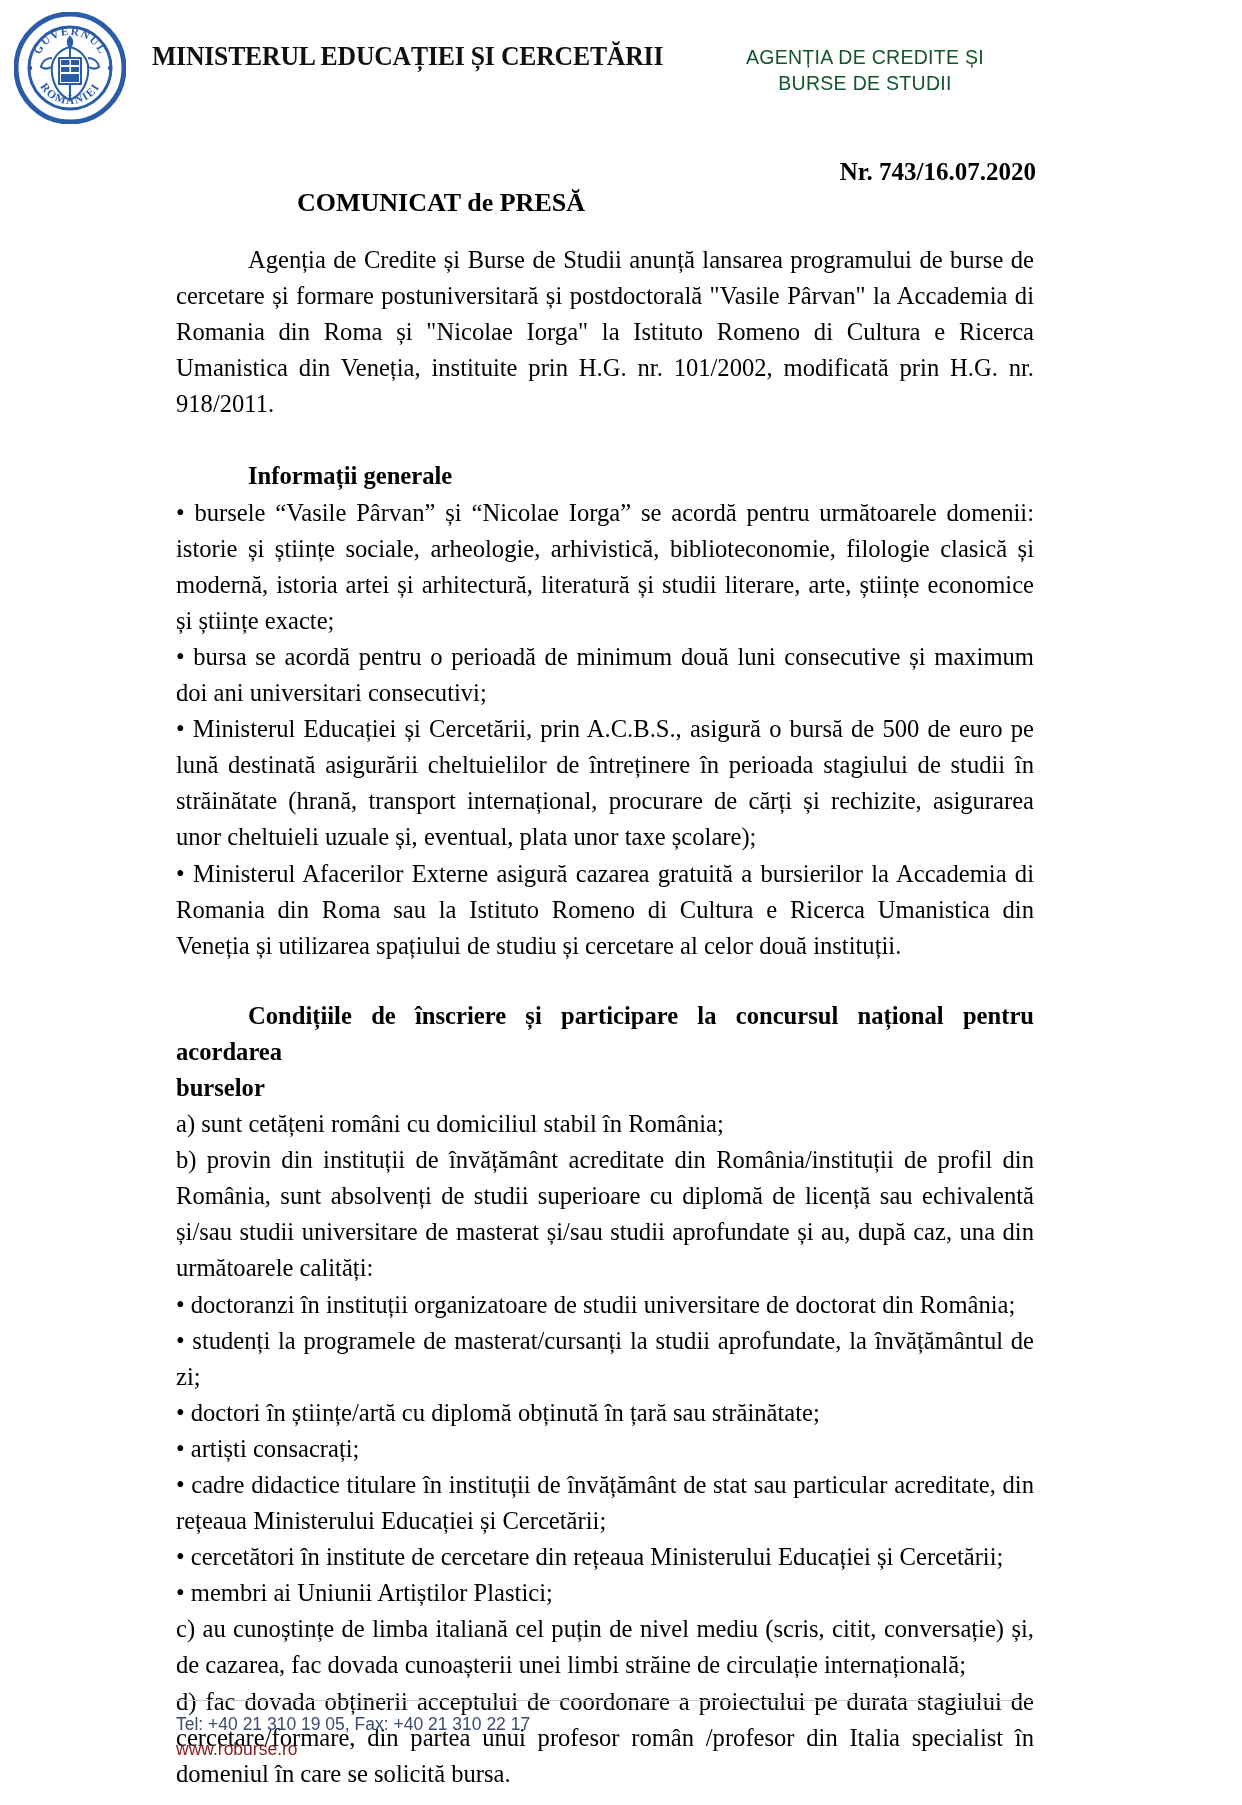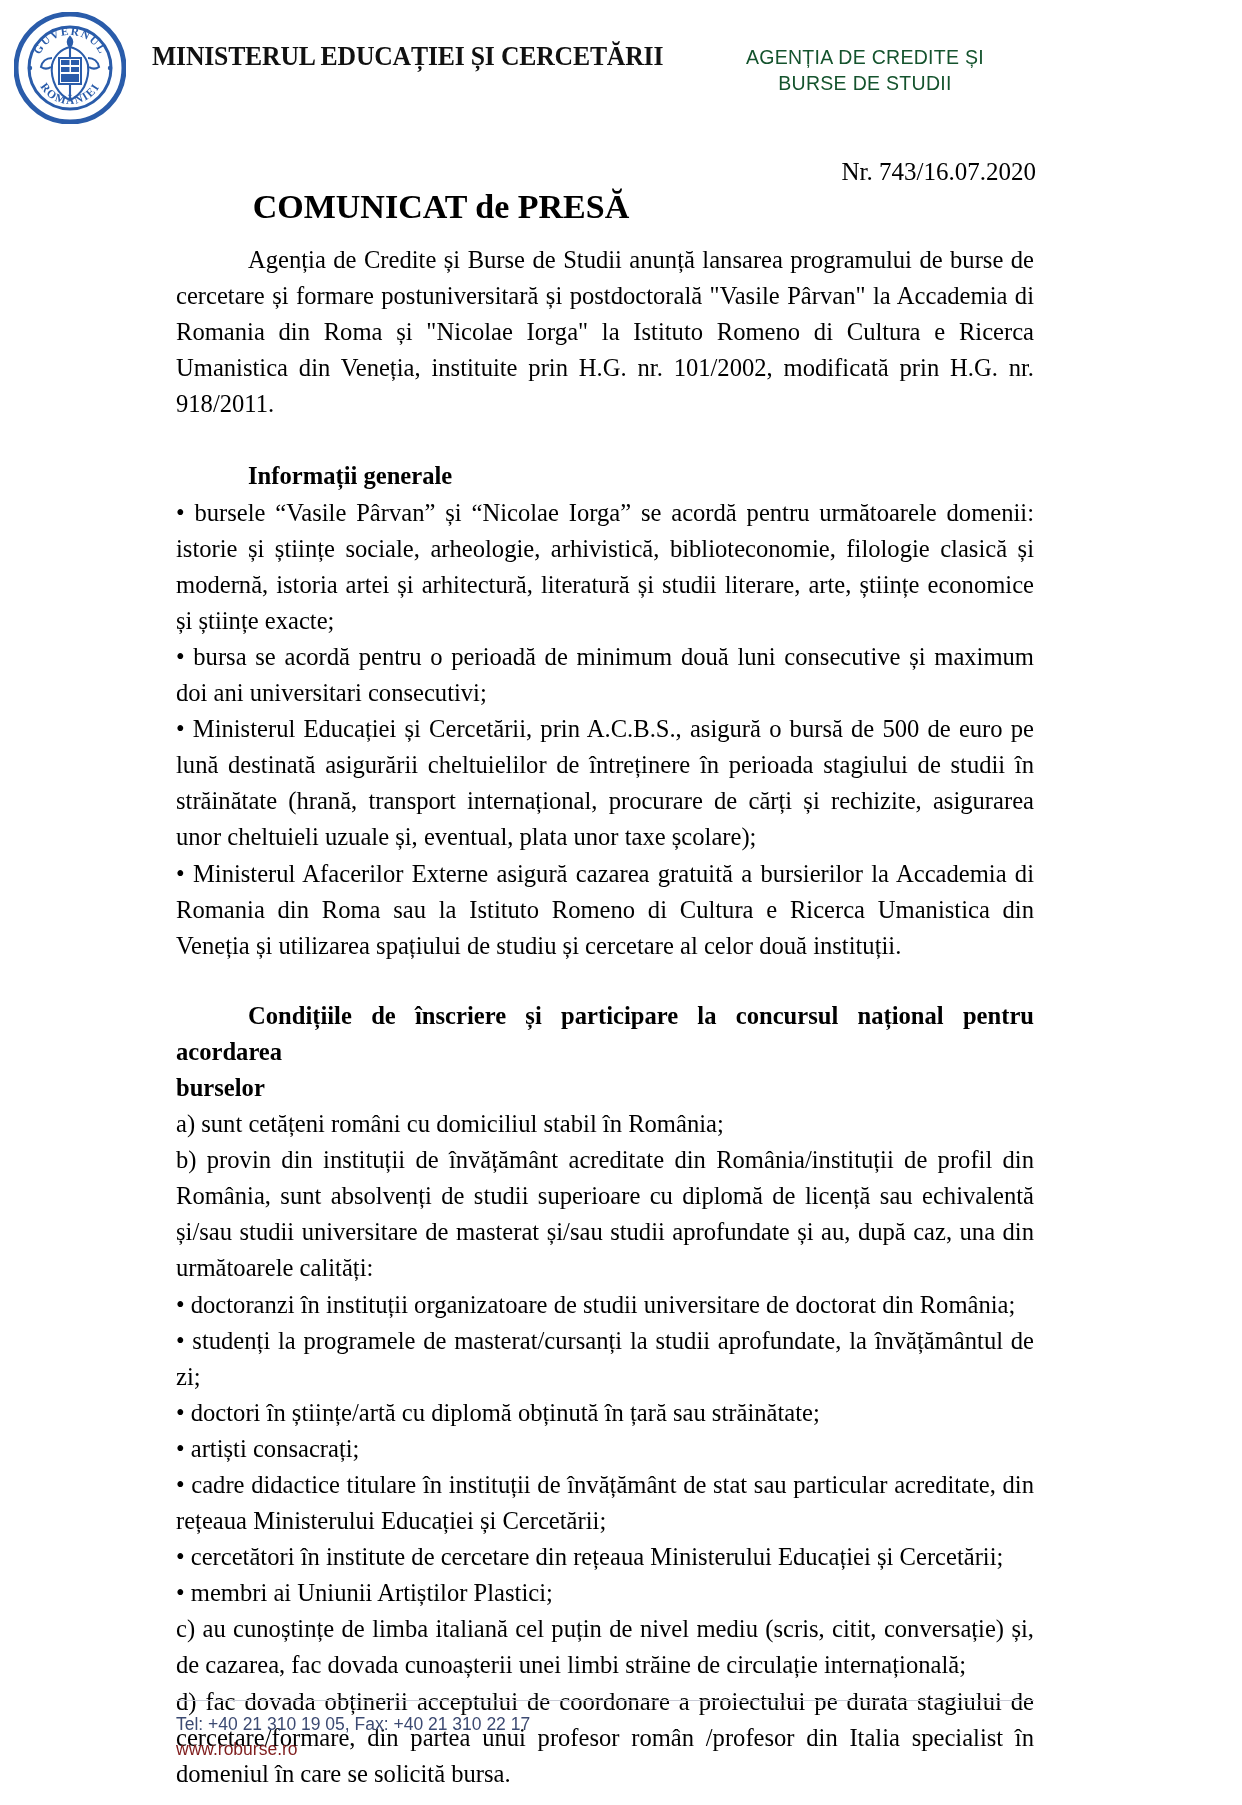--- a/index.html
+++ b/index.html
@@ -58,34 +58,34 @@
     color: #14532d;
     letter-spacing: 0.3px;
   }
   .agency-title div { display: block; }
 
   
   .docnum {
     position: absolute;
     right: 206px;
     top: 158px;
-    font-weight: normal;
+    font-weight: bold;
     font-size: 25px;
     white-space: nowrap;
   }
   .doctitle {
     position: absolute;
     left: 0;
     top: 188px;
     width: 1144px;
     padding-right: 262px;
     box-sizing: border-box;
     text-align: center;
     font-weight: bold;
-    font-size: 34px;
+    font-size: 26px;
   }
 
   
   .doc-body {
     position: absolute;
     left: 176px;
     top: 242px;
     width: 858px;
     font-size: 24.6px;
     line-height: 36.1px;

